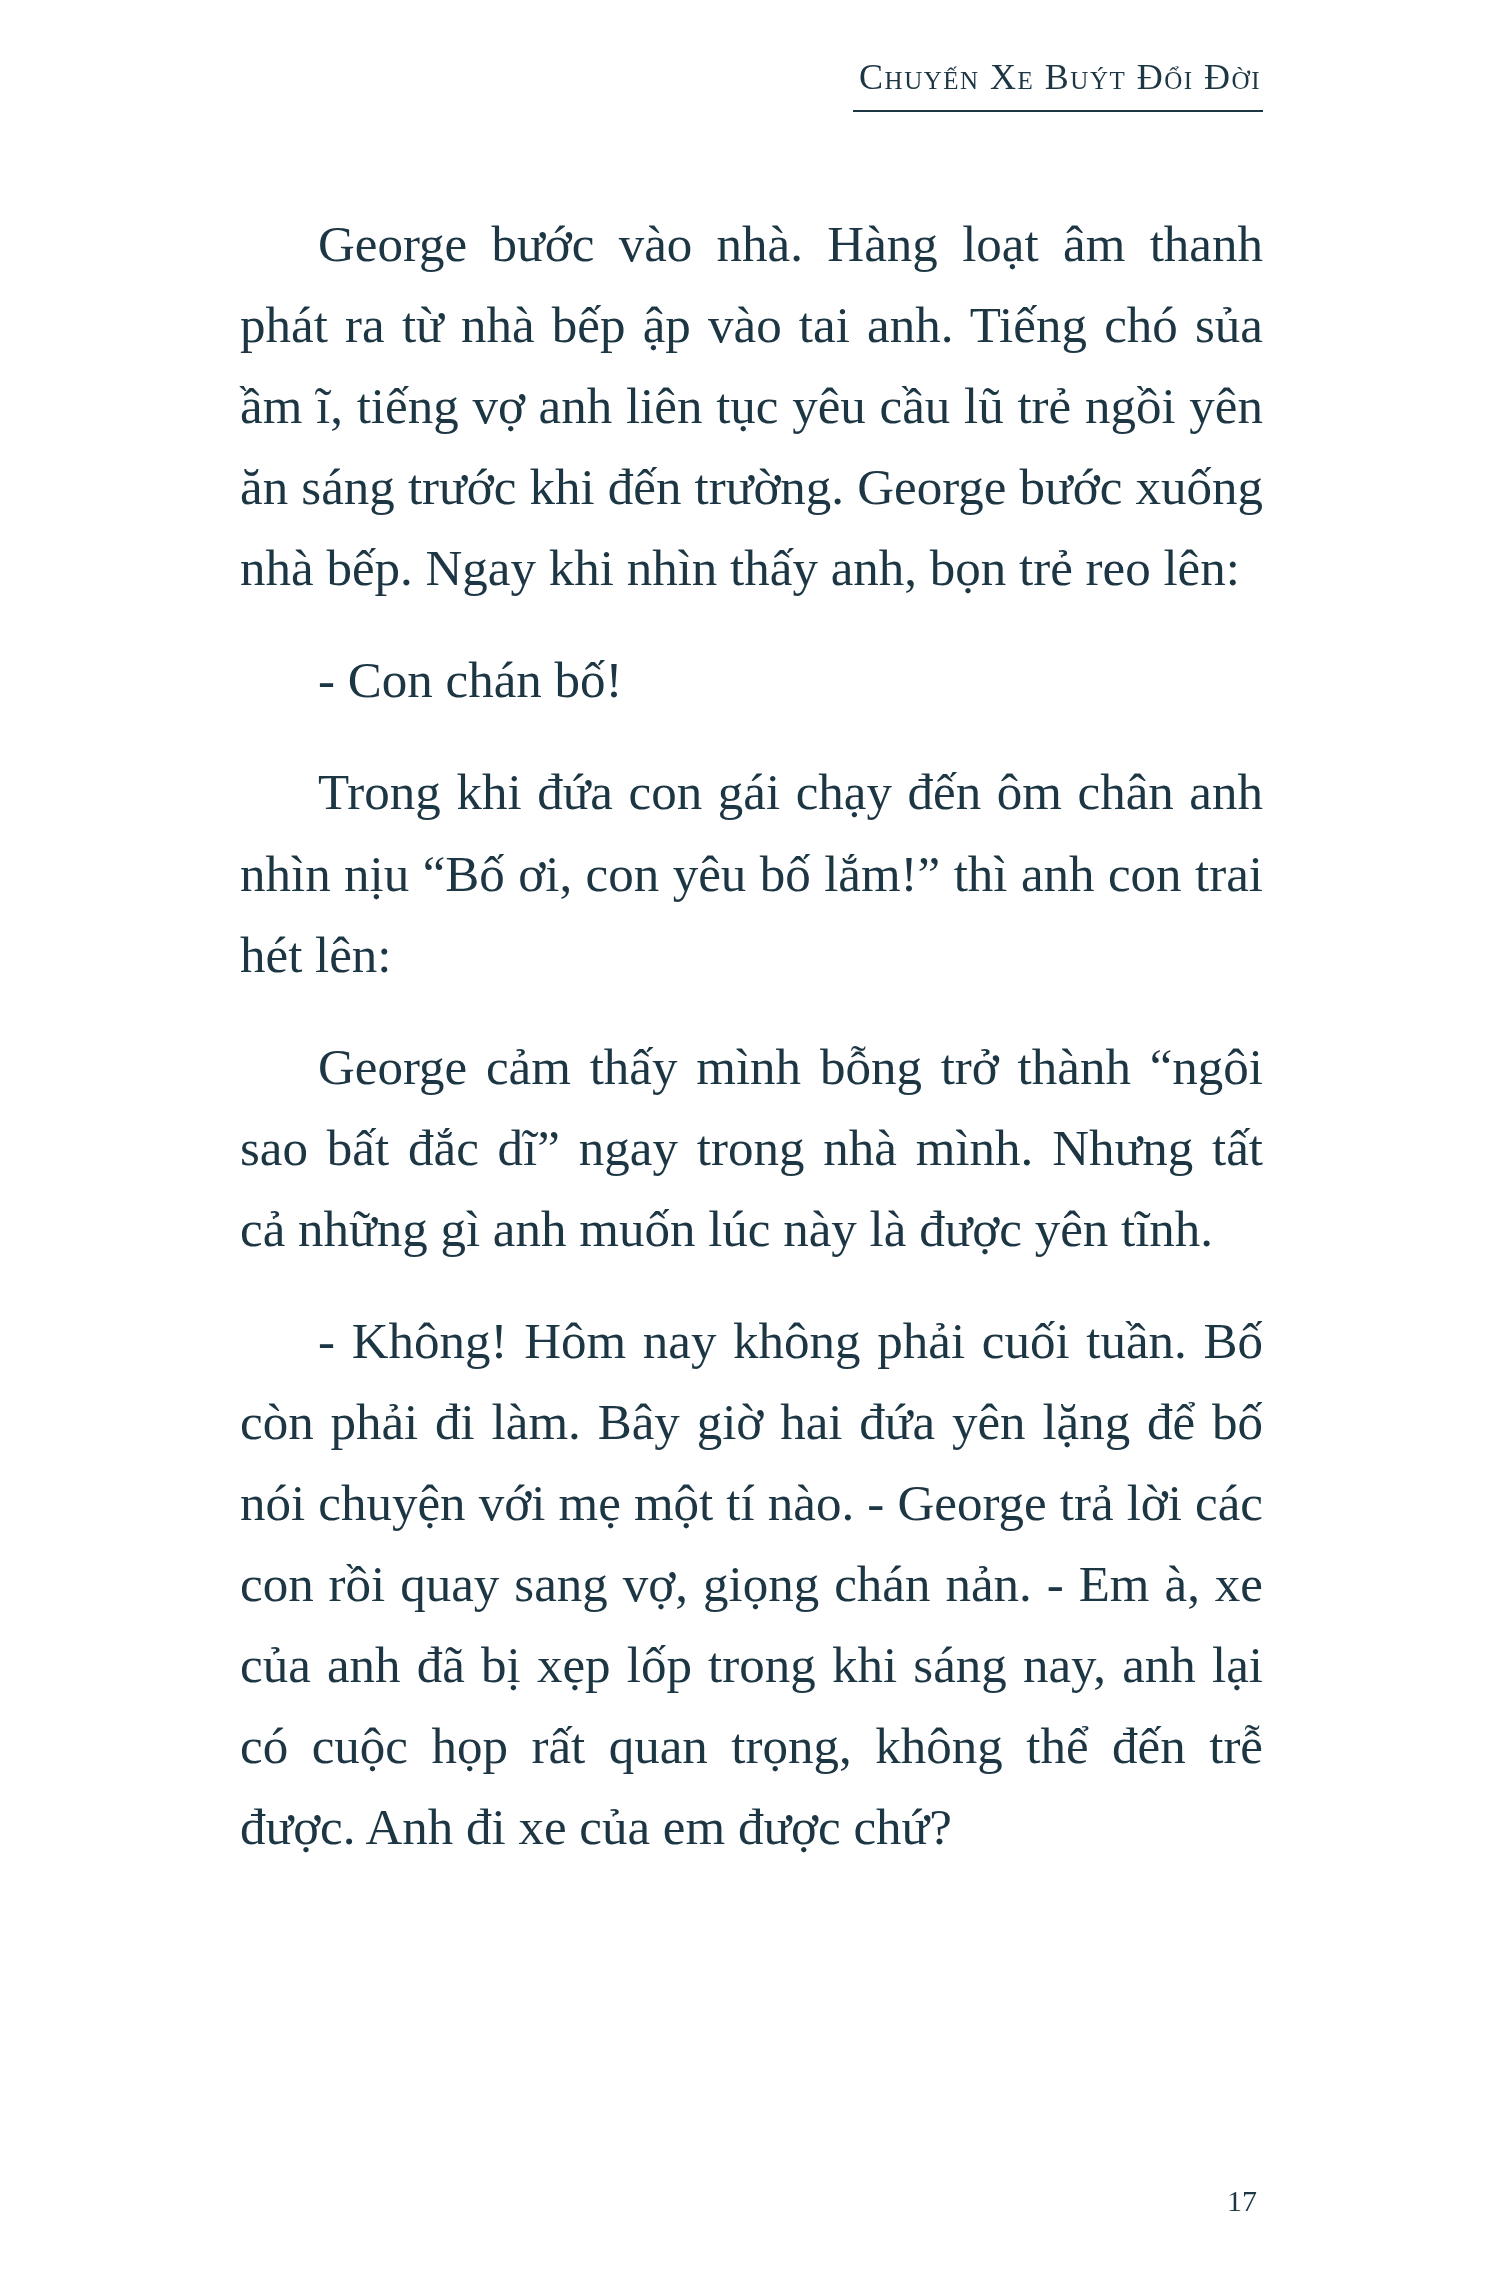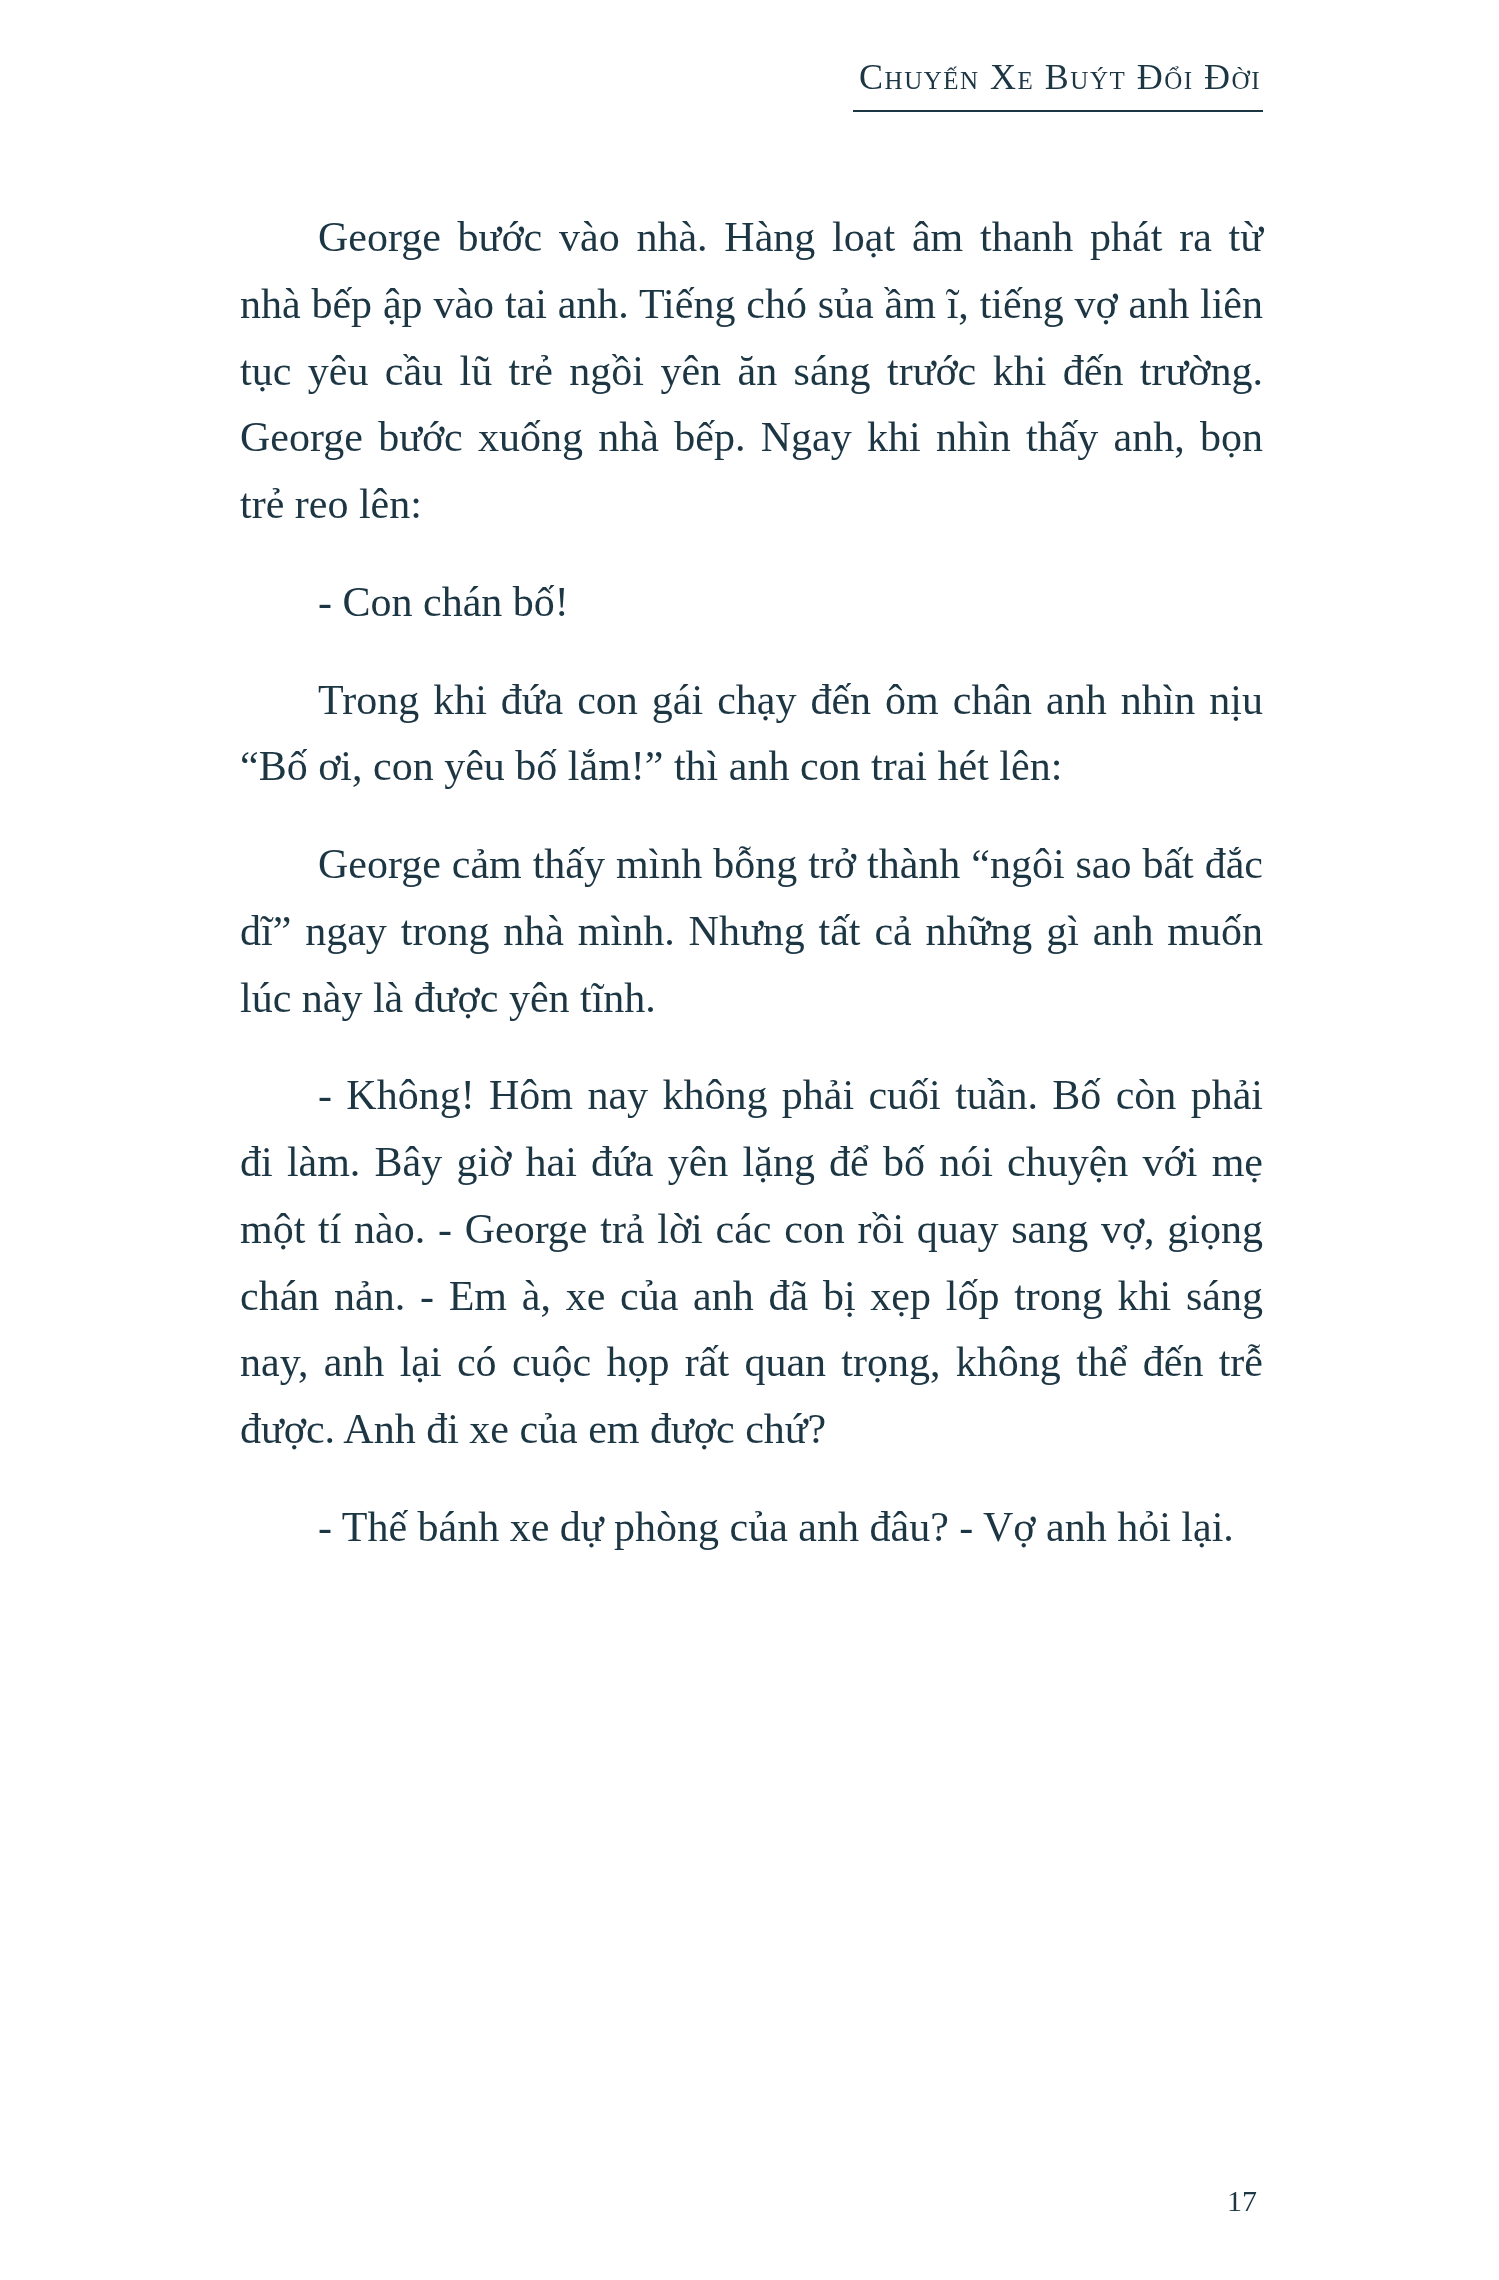--- a/index.html
+++ b/index.html
@@ -26,21 +26,21 @@
     display:inline-block;
     font-variant:small-caps;
     font-size:36px;
     letter-spacing:1.5px;
     padding:0 2px 12px 6px;
     border-bottom:2px solid var(--text-color);
     white-space:nowrap;
   }
   .body-text{
     margin-top:92px;
-    font-size:42px;
+    font-size:51px;
     line-height:1.59;
     text-align:justify;
     text-justify:inter-word;
   }
   .body-text p{
     margin:0 0 31px 0;
     text-indent:78px;
   }
   .page-number{
     position:absolute;
@@ -57,18 +57,17 @@
   <header class="page-header">
     <span class="header-title">Chuyến Xe Buýt Đổi Đời</span>
   </header>
 
   <main class="body-text">
     <p>George bước vào nhà. Hàng loạt âm thanh phát ra từ nhà bếp ập vào tai anh. Tiếng chó sủa ầm ĩ, tiếng vợ anh liên tục yêu cầu lũ trẻ ngồi yên ăn sáng trước khi đến trường. George bước xuống nhà bếp. Ngay khi nhìn thấy anh, bọn trẻ reo lên:</p>
     <p>- Con chán bố!</p>
     <p>Trong khi đứa con gái chạy đến ôm chân anh nhìn nịu “Bố ơi, con yêu bố lắm!” thì anh con trai hét lên:</p>
     <p>George cảm thấy mình bỗng trở thành “ngôi sao bất đắc dĩ” ngay trong nhà mình. Nhưng tất cả những gì anh muốn lúc này là được yên tĩnh.</p>
     <p>- Không! Hôm nay không phải cuối tuần. Bố còn phải đi làm. Bây giờ hai đứa yên lặng để bố nói chuyện với mẹ một tí nào.  - George trả lời các con rồi quay sang vợ, giọng chán nản. - Em à, xe của anh đã bị xẹp lốp trong khi sáng nay, anh lại có cuộc họp rất quan trọng, không thể đến trễ được. Anh đi xe của em được chứ?</p>
-    <p>- Thế bánh xe dự phòng của anh đâu? - Vợ anh hỏi lại.</p>
   </main>
 
   <div class="page-number">17</div>
 
 </div>
 
 </body></html>

